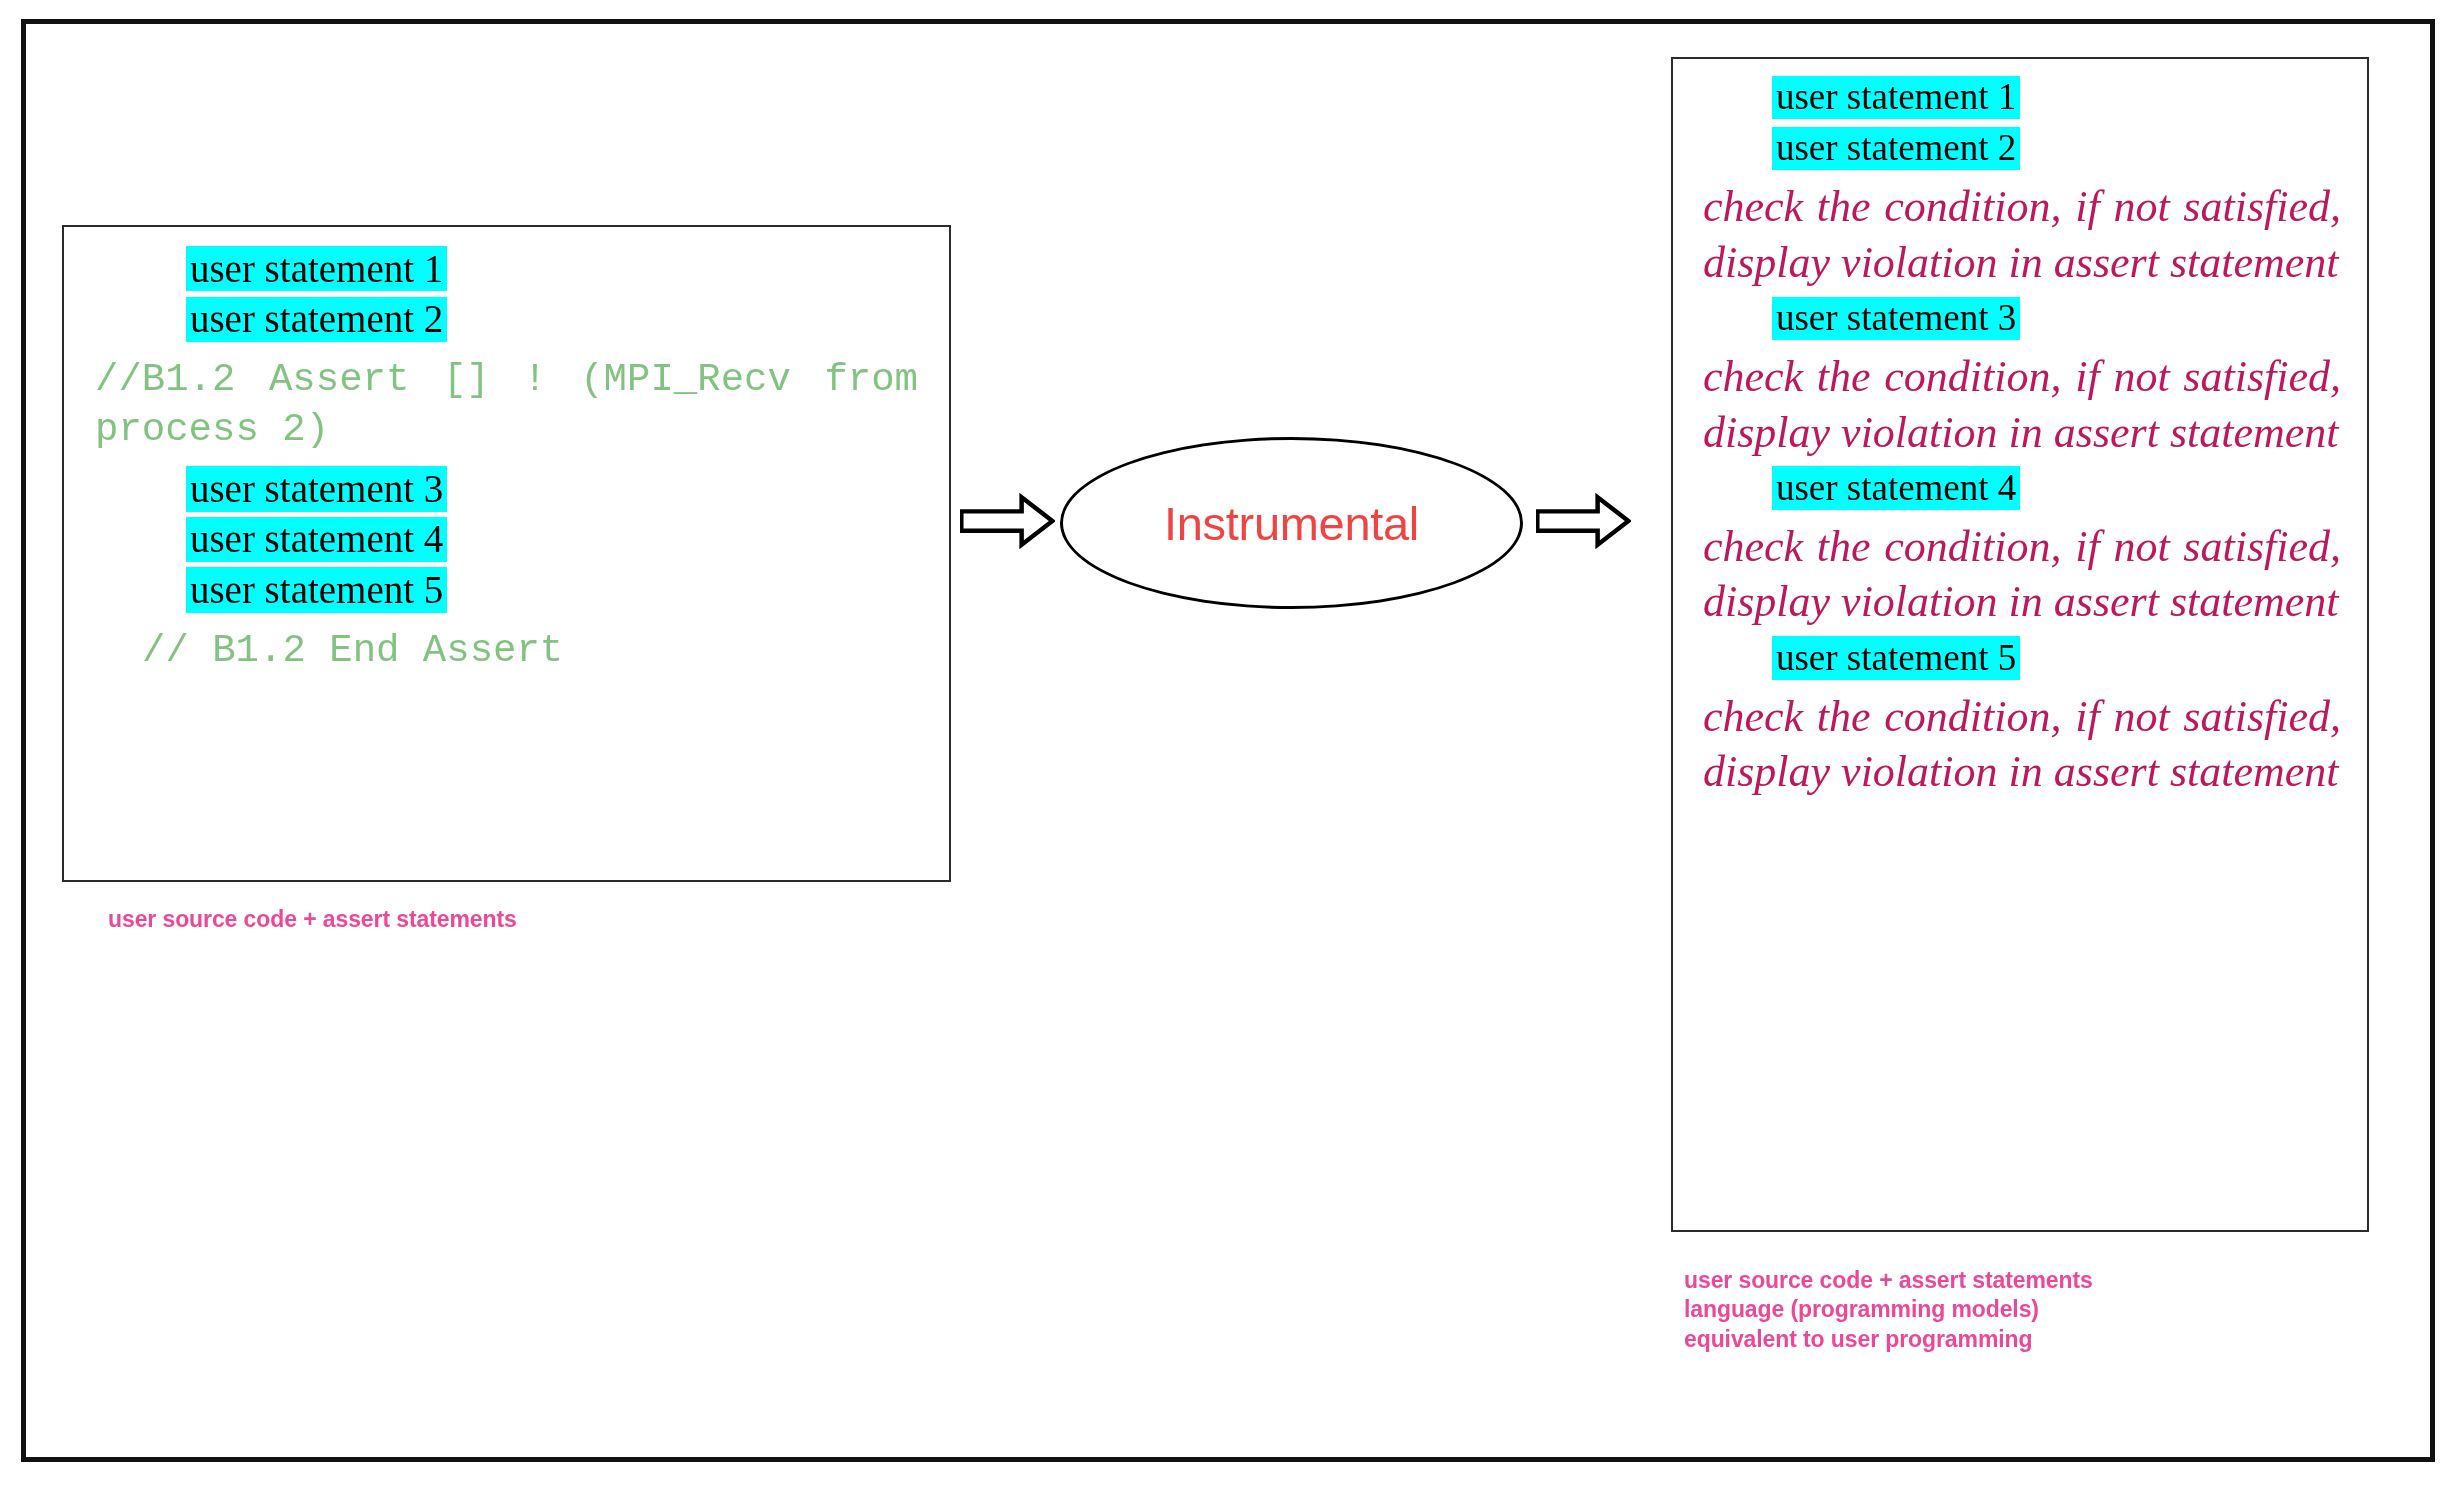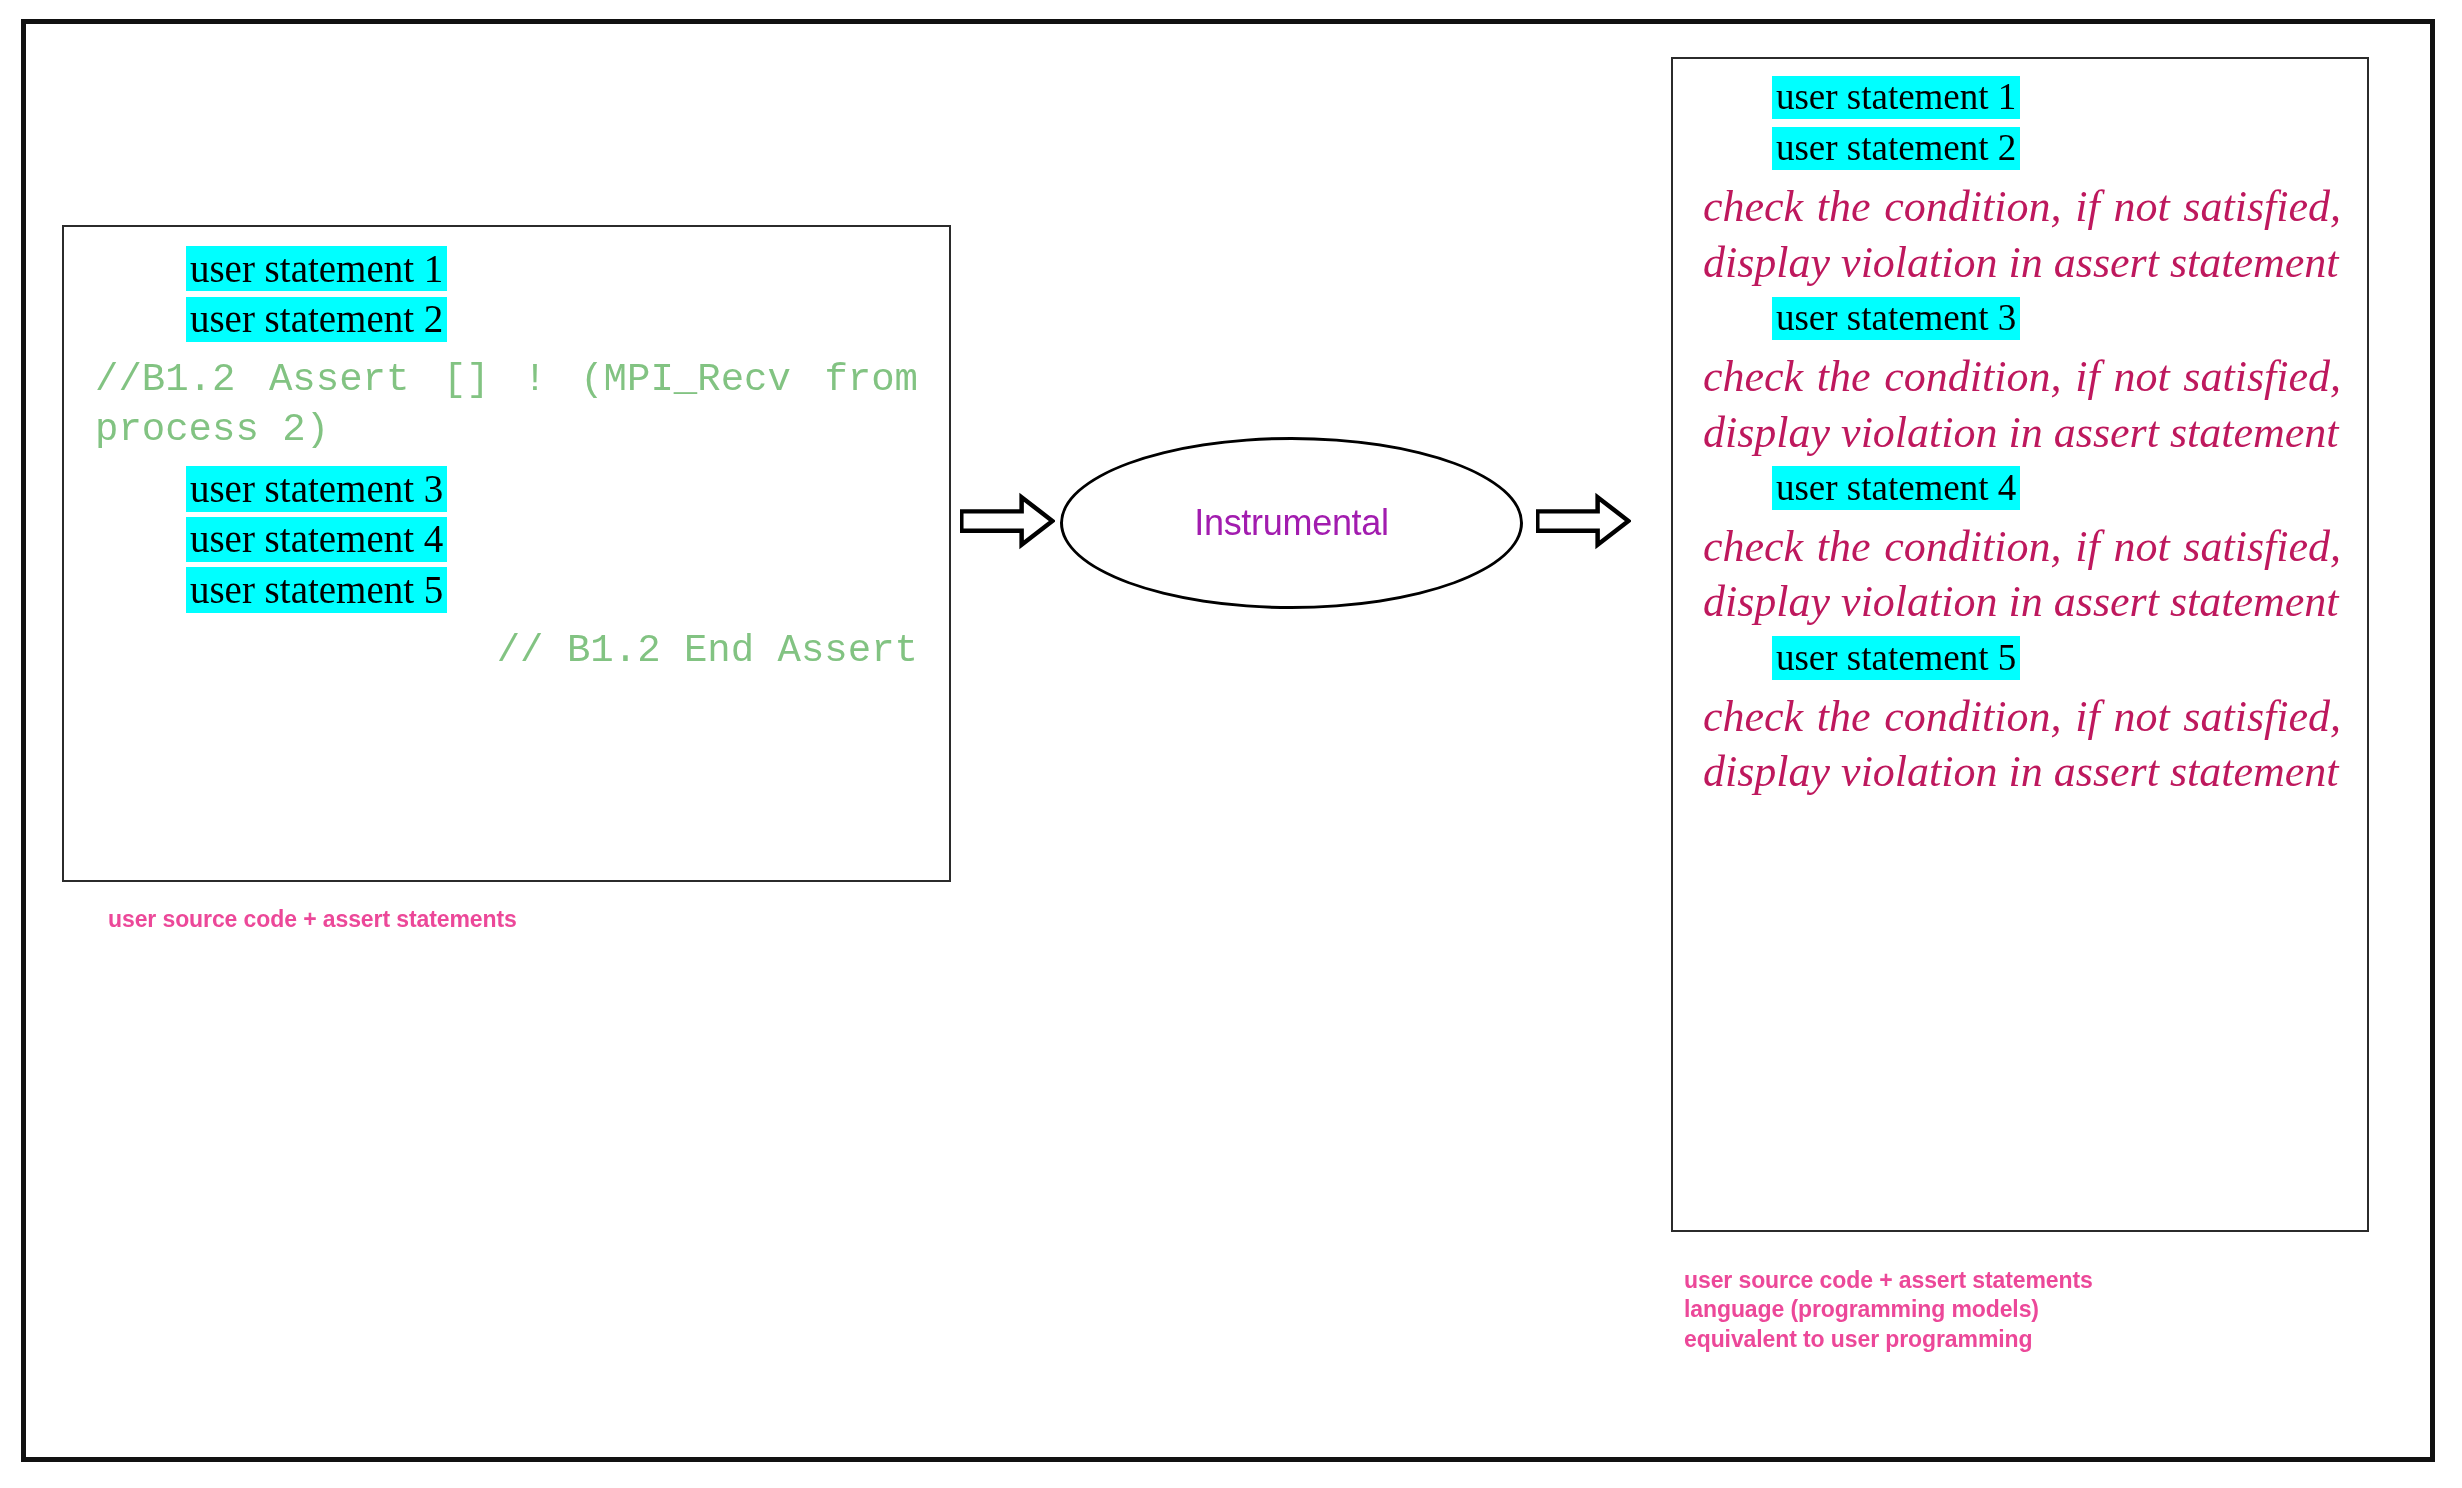--- a/index.html
+++ b/index.html
@@ -74,21 +74,22 @@
     line-height: 1.28;
     text-align: justify;
     margin: 14px 0 10.3px 0;
     padding: 0;
   }
   .comment-line.justified {
     text-align: justify;
     text-align-last: left;
   }
   .comment-line.nojust {
-    text-align: right;
+    text-align: left;
+    margin-left: 47px;
   }
 
   
   .caption {
     position: absolute;
     color: #ec4899;
     font-family: "Liberation Sans", sans-serif;
     font-size: 23px;
     font-weight: 700;
     line-height: 1.28;
@@ -115,22 +116,22 @@
     border: 3.2px solid #000000;
     border-radius: 50%;
     box-sizing: border-box;
     background: #ffffff;
     display: flex;
     align-items: center;
     justify-content: center;
   }
   #flow-ellipse-label {
     font-family: "Liberation Sans", sans-serif;
-    font-size: 36px;
-    color: #a21caf;
+    font-size: 47px;
+    color: #ef4444;
     font-weight: 400;
     letter-spacing: -0.3px;
   }
 
   .block-arrow {
     position: absolute;
     top: 492px;
     width: 95px;
     height: 58px;
   }

